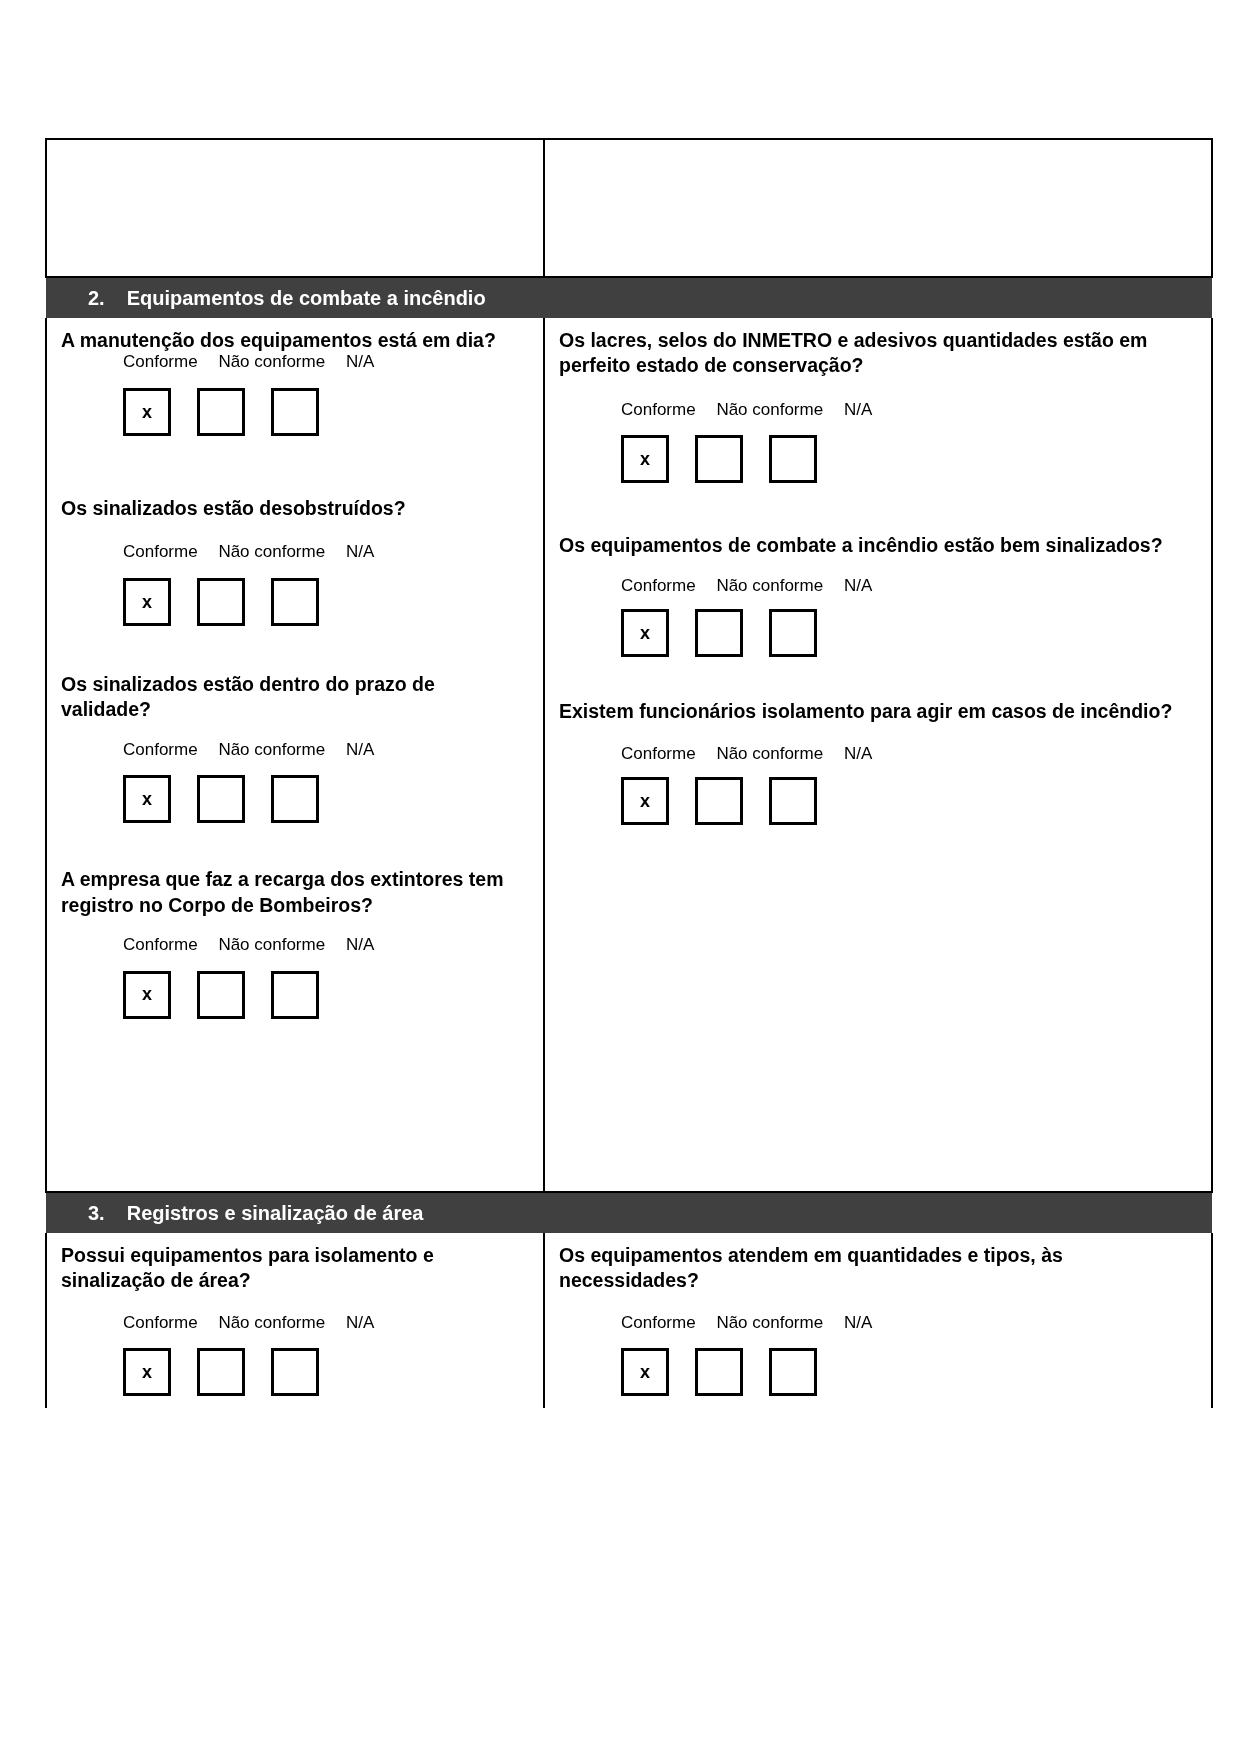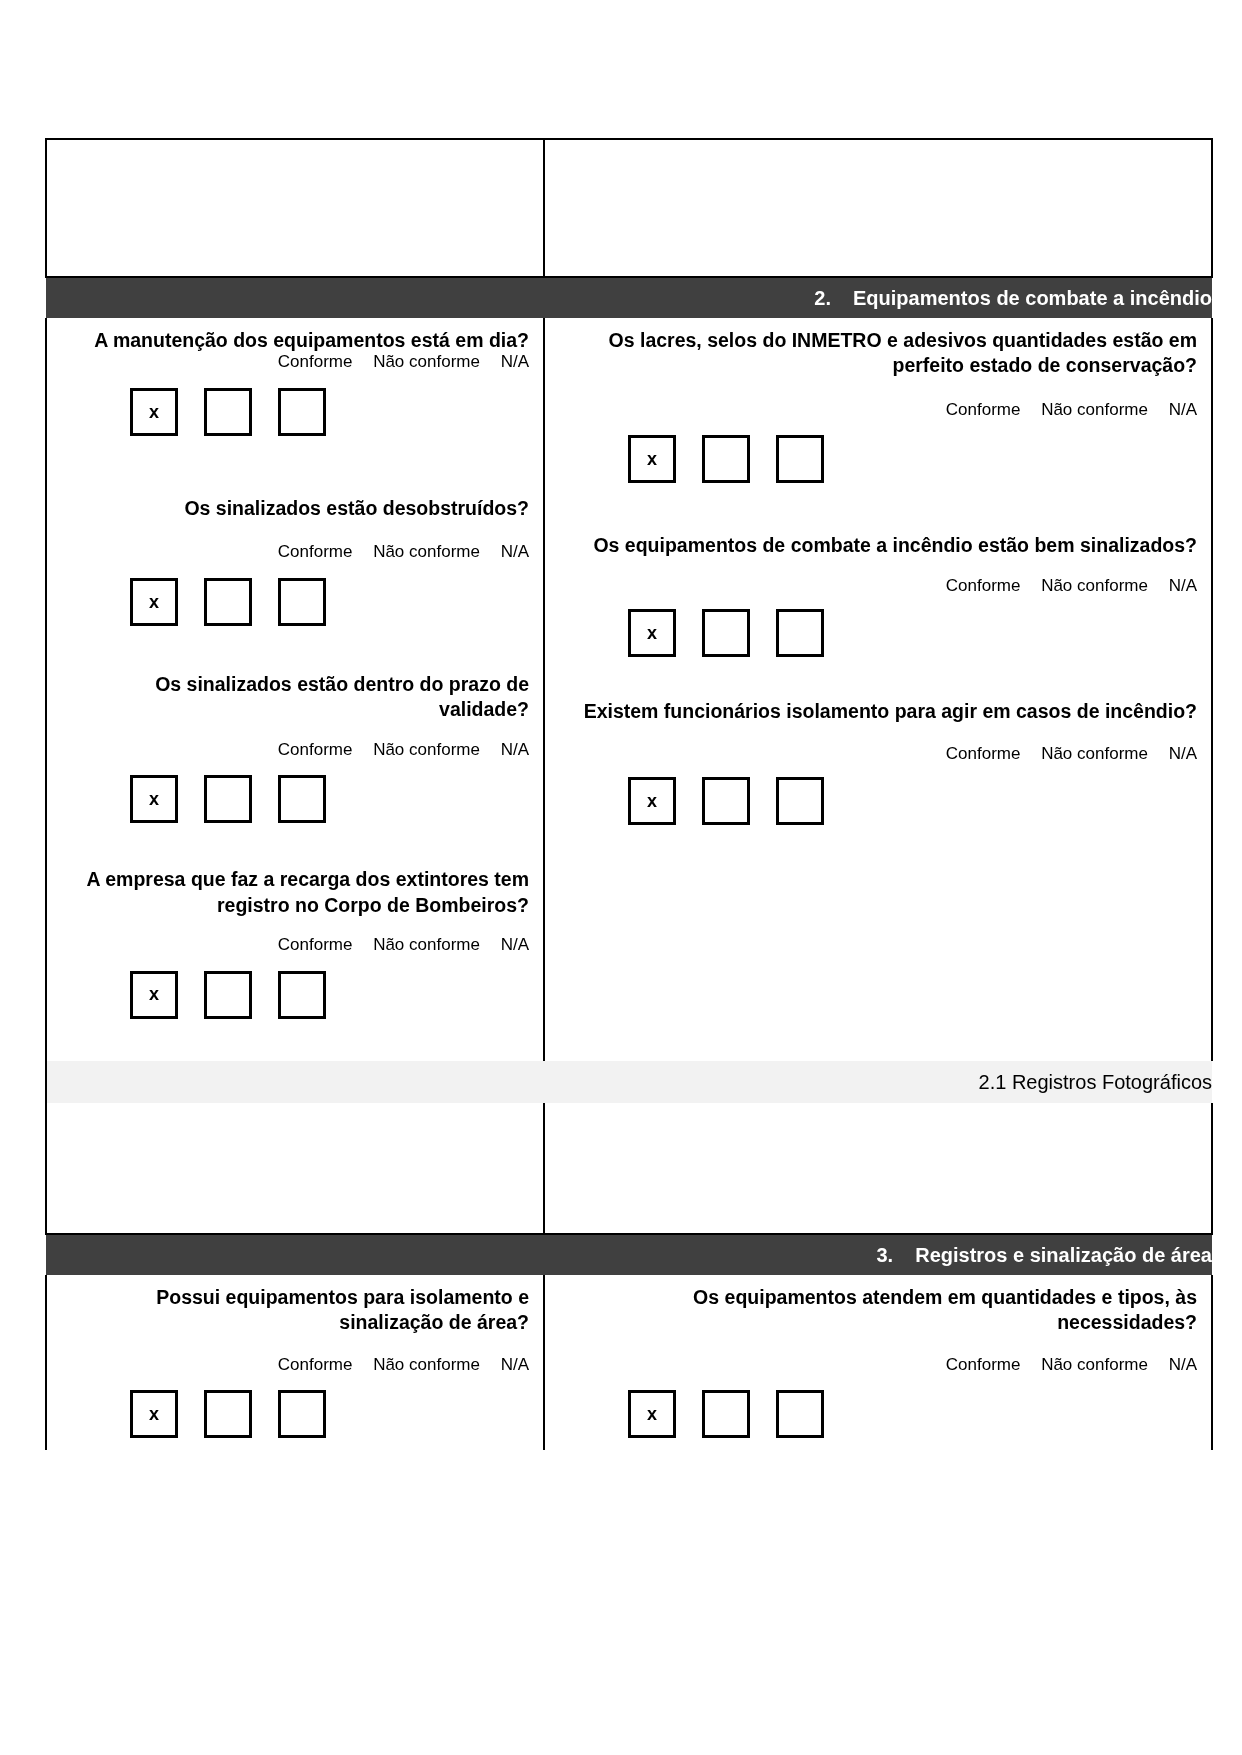--- a/index.html
+++ b/index.html
@@ -24,21 +24,20 @@
   }
 
   
   .doc-table {
     position: absolute;
     left: 45px;
     top: 138px;
     width: 1162px;
     border-collapse: collapse;
     table-layout: fixed;
-    text-align: right;
   }
   .doc-table td {
     padding: 0;
     vertical-align: top;
   }
 
   
   .photo-cell {
     border: 2px solid #000000;
     height: 136px;
@@ -79,21 +78,21 @@
   
   .qcol {
     border-left: 2px solid #000000;
     border-right: 2px solid #000000;
     background: #ffffff;
     padding: 0;
   }
   .qcol.left  { width: 496px; }
   .qcol.right { width: 666px; }
 
-  .qcol-inner { padding: 10px 14px 12px 21px; }
+  .qcol-inner { padding: 10px 14px 12px 14px; }
 
   .question {
     font-size: 19.5px;
     font-weight: bold;
     color: #000000;
     line-height: 1.30;
     margin: 0;
   }
 
   .options-row {
@@ -288,23 +287,20 @@
               <div class="chk">x</div>
               <div class="chk"></div>
               <div class="chk"></div>
             </div>
           </div>
 
         </div>
       </td>
     </tr>
 
-    <tr>
-      <td class="subsection-bar" colspan="2">2.1 Registros Fotográficos</td>
-    </tr>
 
     <tr>
       <td class="photo-cell2" style="border-top:0;"></td>
       <td class="photo-cell2" style="border-top:0;"></td>
     </tr>
 
     <tr>
       <td class="section-bar" colspan="2">
         <span class="num">3.</span><span>Registros e sinalização de área</span>
       </td>

